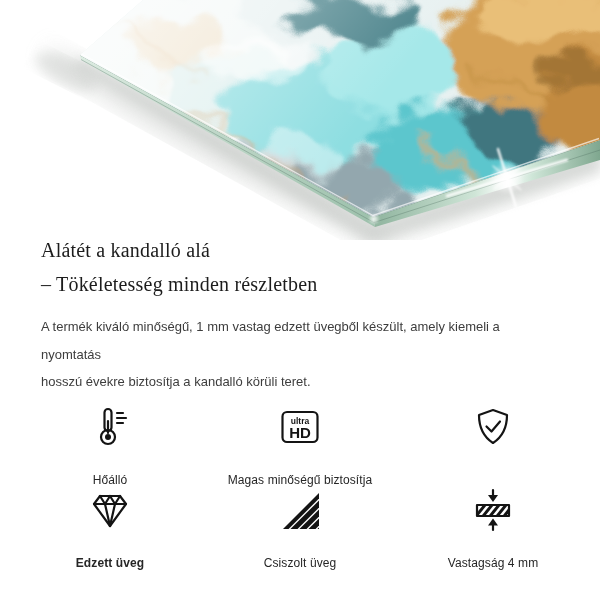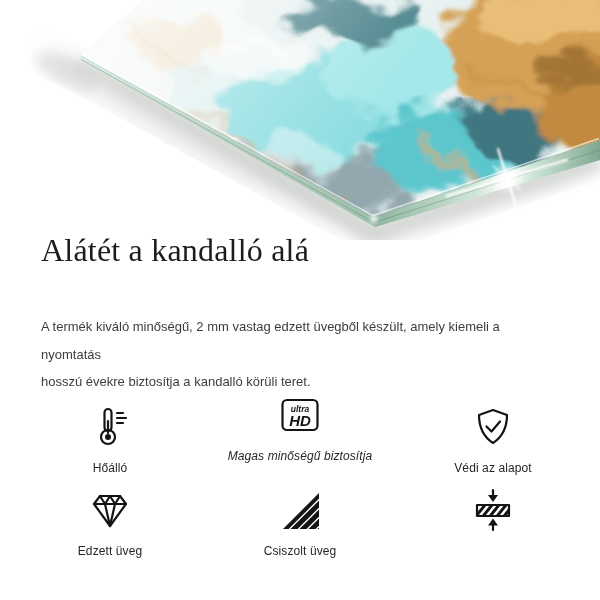--- a/index.html
+++ b/index.html
@@ -6,38 +6,38 @@
   body{
     width:600px;height:600px;position:relative;overflow:hidden;
     background:#ffffff;
     font-family:"Liberation Sans",sans-serif;
     -webkit-font-smoothing:antialiased;
   }
   .hero{position:absolute;top:0;left:0;width:600px;height:240px;display:block;}
   .heading{
     position:absolute;left:41px;top:233px;width:520px;
     font-family:"Liberation Serif","DejaVu Serif",serif;
-    font-size:32px;line-height:34px;color:#1c1c1c;font-weight:400;
+    font-size:20px;line-height:34px;color:#1c1c1c;font-weight:400;
     letter-spacing:0.2px;
   }
   .description{
     position:absolute;left:41px;top:313px;width:520px;
     font-size:13px;line-height:27.5px;color:#3d3d3d;
   }
   .feature{
     position:absolute;width:190px;text-align:center;
   }
   .feature .icon-wrap{height:46px;display:flex;align-items:center;justify-content:center;}
   .feature .label{
-    margin-top:11px;font-size:12px;color:#262626;letter-spacing:0.1px;
+    margin-top:23px;font-size:12px;color:#262626;letter-spacing:0.1px;
   }
   .f-c1r1{left:15px;top:404px;}
-  .f-c2r1{left:205px;top:392px;font-style:italic;}
+  .f-c2r1{left:205px;top:404px;}
   .f-c3r1{left:398px;top:404px;}
-  .f-c1r2{left:15px;top:487px;}
+  .f-c1r2{left:15px;top:487px;font-weight:bold;}
   .f-c2r2{left:205px;top:487px;}
   .f-c3r2{left:398px;top:487px;}
   .icon{stroke:#141414;fill:none;stroke-width:2.2;stroke-linecap:round;stroke-linejoin:round;}
 </style>
 </head>
 <body>
 
 <svg class="hero" viewBox="0 0 600 240" aria-hidden="true">
   <defs>
     <clipPath id="panelClip">
@@ -128,24 +128,25 @@
     <line x1="498" y1="149" x2="516" y2="207" stroke="#ffffff" stroke-width="2.2" stroke-linecap="round"></line>
     <line x1="493" y1="166" x2="521" y2="190" stroke="#ffffff" stroke-width="1.2" stroke-linecap="round" opacity="0.8"></line>
     <line x1="520" y1="167" x2="494" y2="189" stroke="#ffffff" stroke-width="1.2" stroke-linecap="round" opacity="0.8"></line>
     <circle cx="507" cy="178" r="3.2" fill="#ffffff"></circle>
     <circle cx="374" cy="219" r="6" fill="url(#glow)"></circle>
   </g>
 </svg>
 
 <h1 class="heading" style="margin:0;font-weight:400;">
   <div>Alátét a kandalló alá</div>
+  <div>– Tökéletesség minden részletben</div>
 </h1>
 
 <div class="description">
-  <div>A termék kiváló minőségű, 2 mm vastag edzett üvegből készült, amely kiemeli a nyomtatás</div>
+  <div>A termék kiváló minőségű, 1 mm vastag edzett üvegből készült, amely kiemeli a nyomtatás</div>
   <div>hosszú évekre biztosítja a kandalló körüli teret.</div>
 </div>
 
 <div class="feature f-c1r1">
   <div class="icon-wrap">
     <svg width="44" height="44" viewBox="0 0 44 44">
       <rect class="icon" x="16.5" y="4" width="7" height="22" rx="3.5"></rect>
       <circle class="icon" cx="20" cy="32" r="7"></circle>
       <circle cx="20" cy="32" r="3" fill="#141414" stroke="none"></circle>
       <line class="icon" x1="20" y1="16" x2="20" y2="28" stroke-width="3"></line>
@@ -168,21 +169,20 @@
   <div class="label">Magas minőségű biztosítja</div>
 </div>
 
 <div class="feature f-c3r1">
   <div class="icon-wrap">
     <svg width="44" height="44" viewBox="0 0 44 44">
       <path class="icon" stroke-width="2.4" d="M22,5 L36,10 C36,22.5 31.5,31.8 22,38 C12.5,31.8 8,22.5 8,10 Z"></path>
       <path class="icon" stroke-width="2.4" d="M15.5,21.5 L20.5,26.5 L29,16.5"></path>
     </svg>
   </div>
-  <div class="label">Védi az alapot</div>
 </div>
 
 <div class="feature f-c1r2">
   <div class="icon-wrap">
     <svg width="44" height="44" viewBox="0 0 44 44">
       <path class="icon" d="M12,8 L32,8 L38,16 L22,38 L6,16 Z"></path>
       <path class="icon" d="M6,16 L38,16"></path>
       <path class="icon" d="M12,8 L17,16 L22,38"></path>
       <path class="icon" d="M32,8 L27,16 L22,38"></path>
       <path class="icon" d="M17,16 L22,8 L27,16"></path>
@@ -226,13 +226,14 @@
         <line x1="23" y1="32" x2="39" y2="12"></line>
         <line x1="30" y1="32" x2="46" y2="12"></line>
       </g>
       <rect class="icon" x="6" y="17" width="32" height="11" stroke-width="2.4"></rect>
       <line class="icon" x1="22" y1="2" x2="22" y2="8" stroke-width="2.6"></line>
       <path d="M17,7 L27,7 L22,14 Z" fill="#141414"></path>
       <line class="icon" x1="22" y1="42" x2="22" y2="36" stroke-width="2.6"></line>
       <path d="M17,37.5 L27,37.5 L22,30.5 Z" fill="#141414"></path>
     </svg>
   </div>
+  <div class="label">Vastagság 4 mm</div>
 </div>
 
 </body></html>

